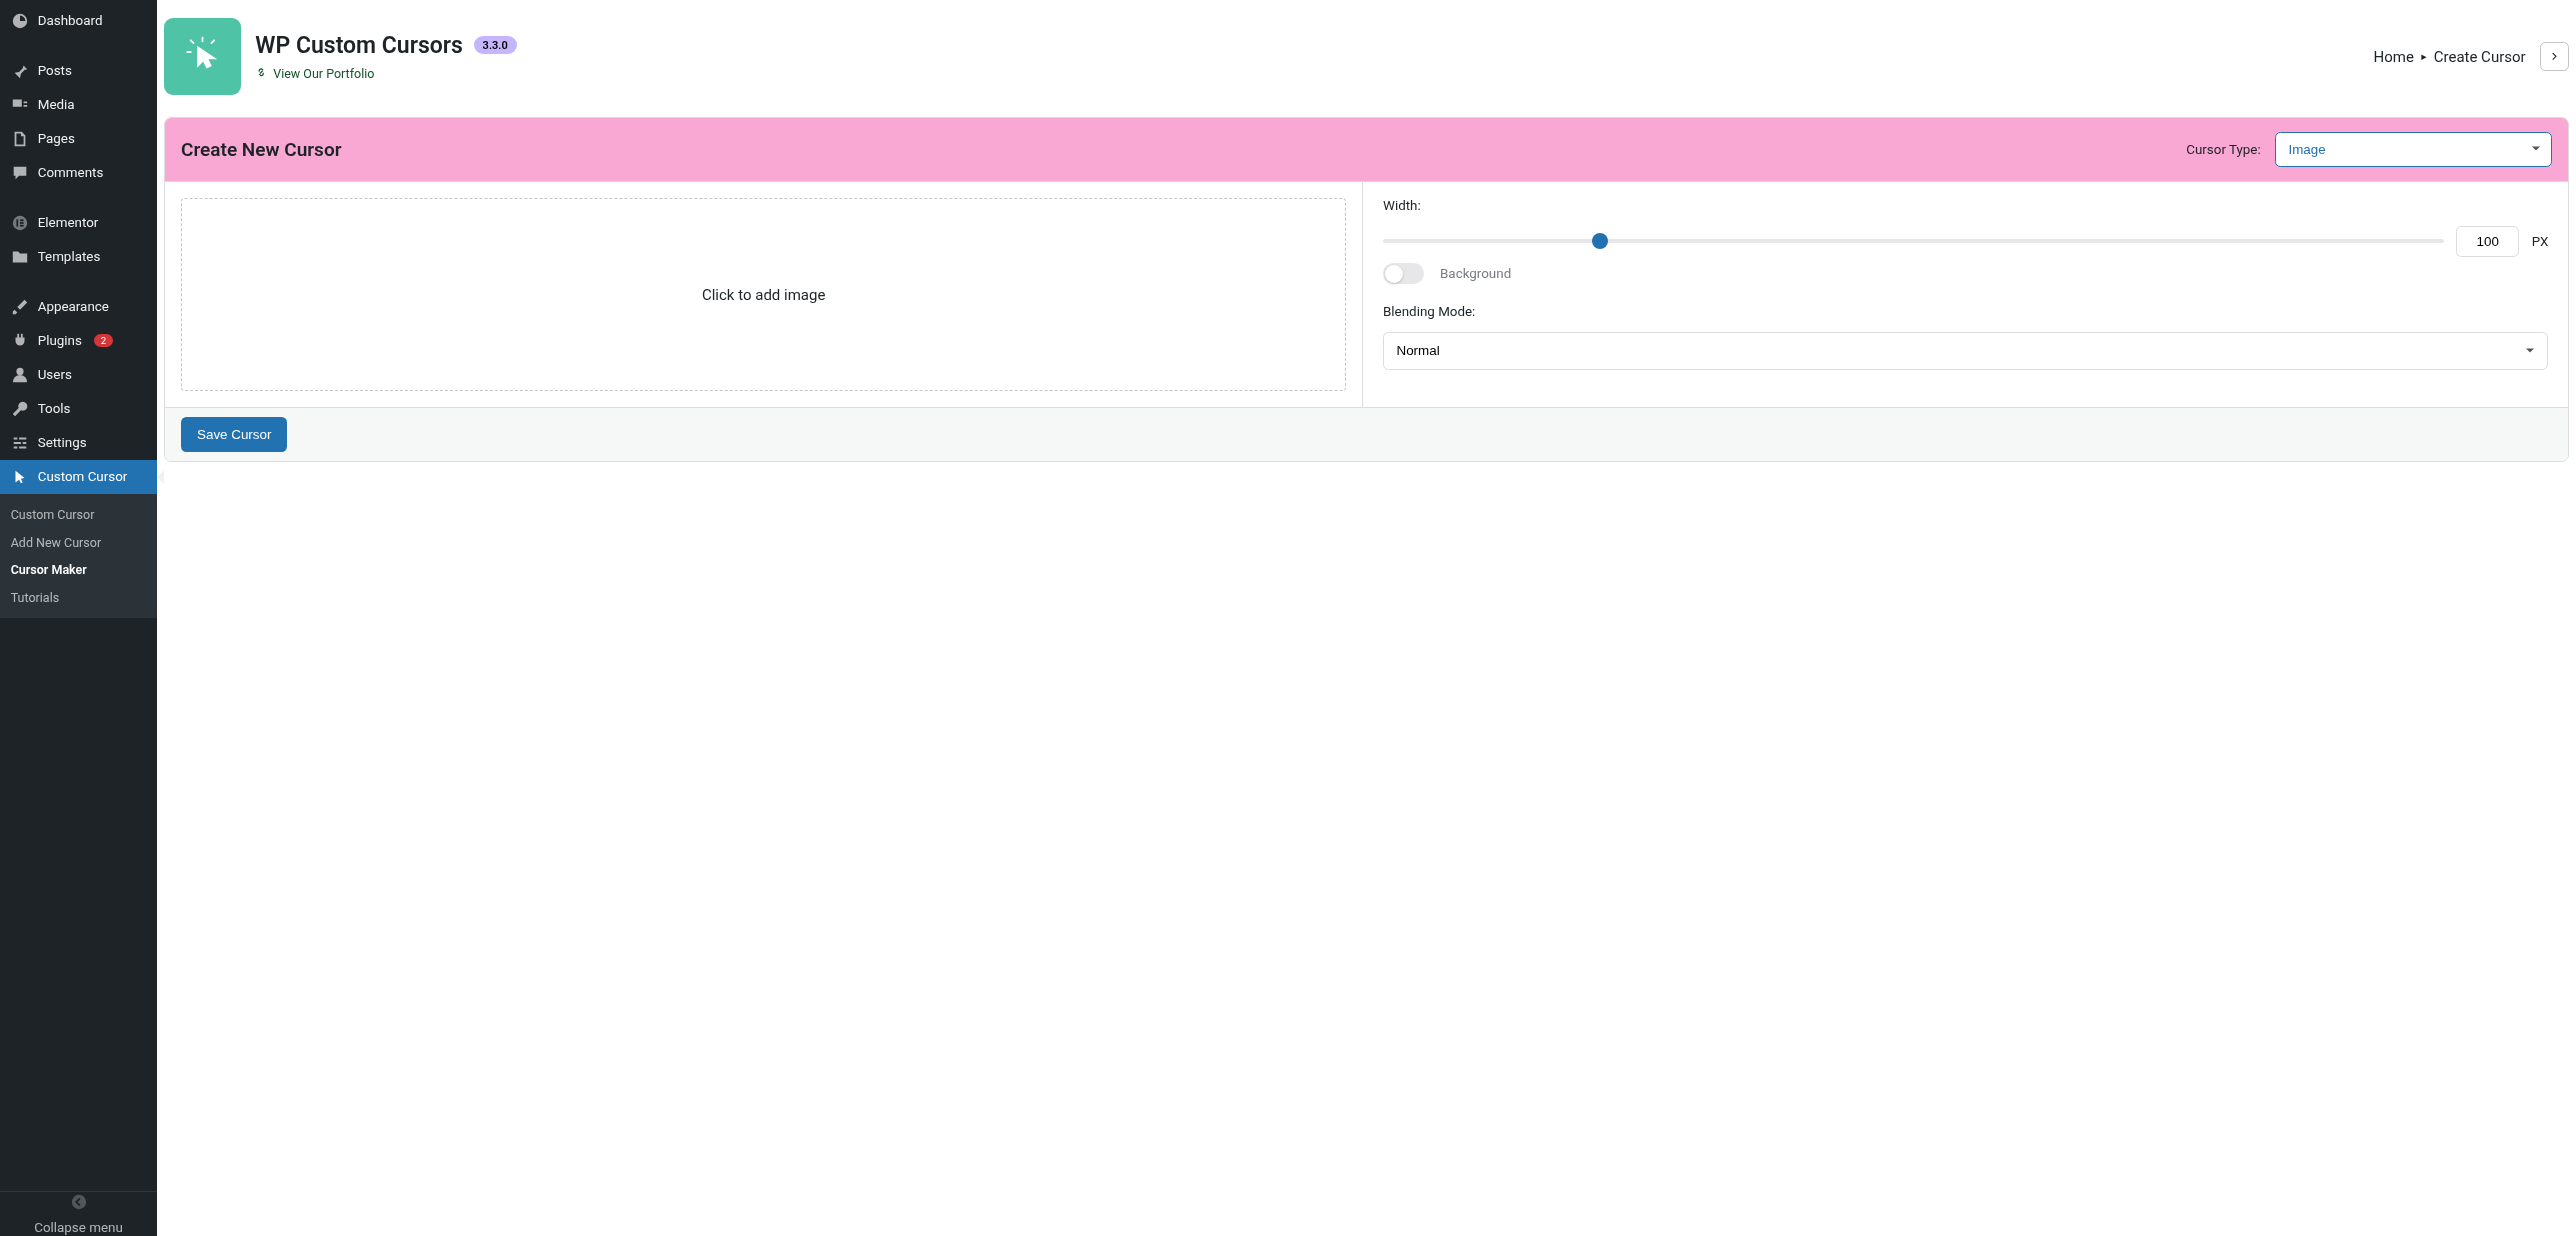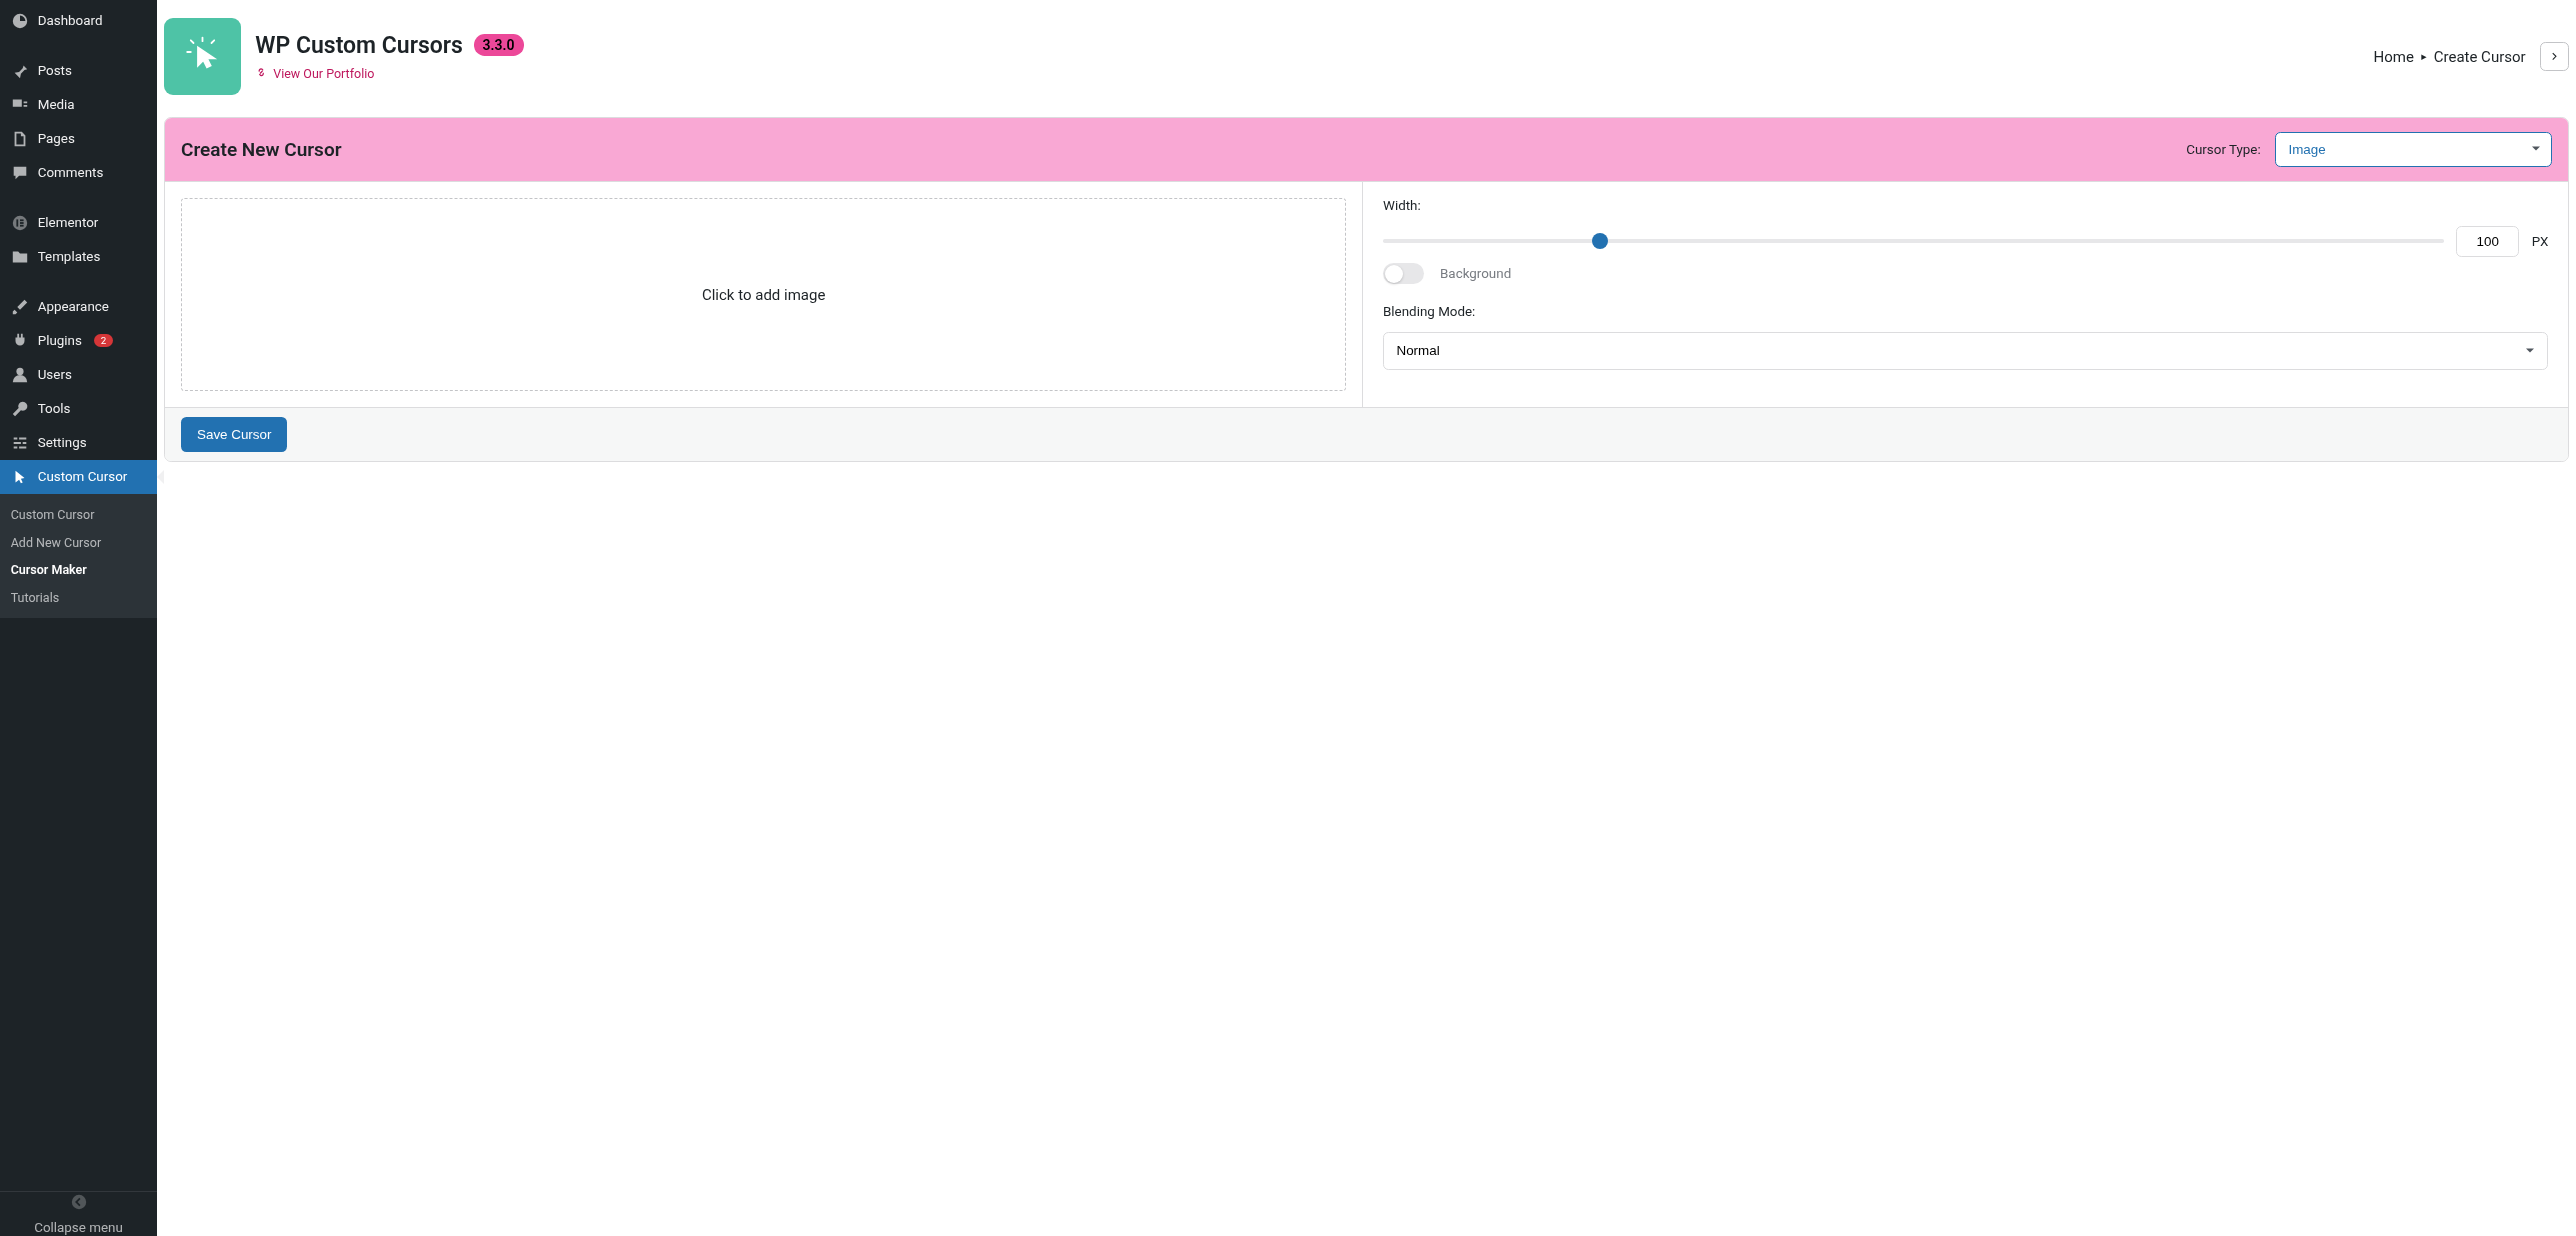--- a/index.html
+++ b/index.html
@@ -22,22 +22,22 @@
 
 .menu-separator { height: 16px; }
 .collapse-menu { margin-top: auto; display: flex; align-items: center; padding: 1px; color: rgba(240,240,241,0.7); cursor: pointer; gap: 9px; border-top: 0.9px solid #32373c; font-size: 13.4px; flex-direction: column; }
 
 .main { flex: 1; background: #fff; padding: 18px 7px; }
 .header { display: flex; align-items: center; justify-content: space-between; margin-bottom: 21.5px; }
 .header-left { display: flex; align-items: center; gap: 14.3px; }
 .logo-box { width: 77px; height: 77px; background: #4ec3a6; border-radius: 9px; display: flex; align-items: center; justify-content: center; }
 .title-row { display: flex; align-items: center; gap: 10.7px; }
 .title { font-size: 23px; font-weight: 600; color: #1d2327; }
-.version-badge { background: #ec4899; color: #000; font-size: 14px; font-weight: 600; padding: 2.7px 9px; border-radius: 10.7px; }
-.portfolio-link { color: #be185d; font-size: 12.5px; margin-top: 7.2px; display: flex; align-items: center; gap: 5.4px; cursor: pointer; }
+.version-badge { background: #c4b5fd; color: #000; font-size: 11px; font-weight: 600; padding: 2.7px 9px; border-radius: 10.7px; }
+.portfolio-link { color: #14532d; font-size: 12.5px; margin-top: 7.2px; display: flex; align-items: center; gap: 5.4px; cursor: pointer; }
 
 .breadcrumb { display: flex; align-items: center; gap: 7.2px; font-size: 15px; color: #1d2327; }
 .breadcrumb-sep { font-size: 10.7px; }
 .next-btn { width: 29px; height: 29px; border: 0.9px solid #c3c4c7; border-radius: 5.4px; display: flex; align-items: center; justify-content: center; cursor: pointer; background: #fff; margin-left: 7.2px; }
 
 .card { border: 0.9px solid #dcdcde; border-radius: 7.2px; overflow: hidden; }
 .card-header { display: flex; align-items: center; justify-content: space-between; padding: 14.3px 16px; background: #f9a8d4; border-bottom: 0.9px solid #dcdcde; }
 .card-title { font-size: 19px; font-weight: 600; color: #1d2327; }
 .type-row { display: flex; align-items: center; gap: 14.3px; }
 .type-label { font-size: 13.4px; color: #1d2327; }

